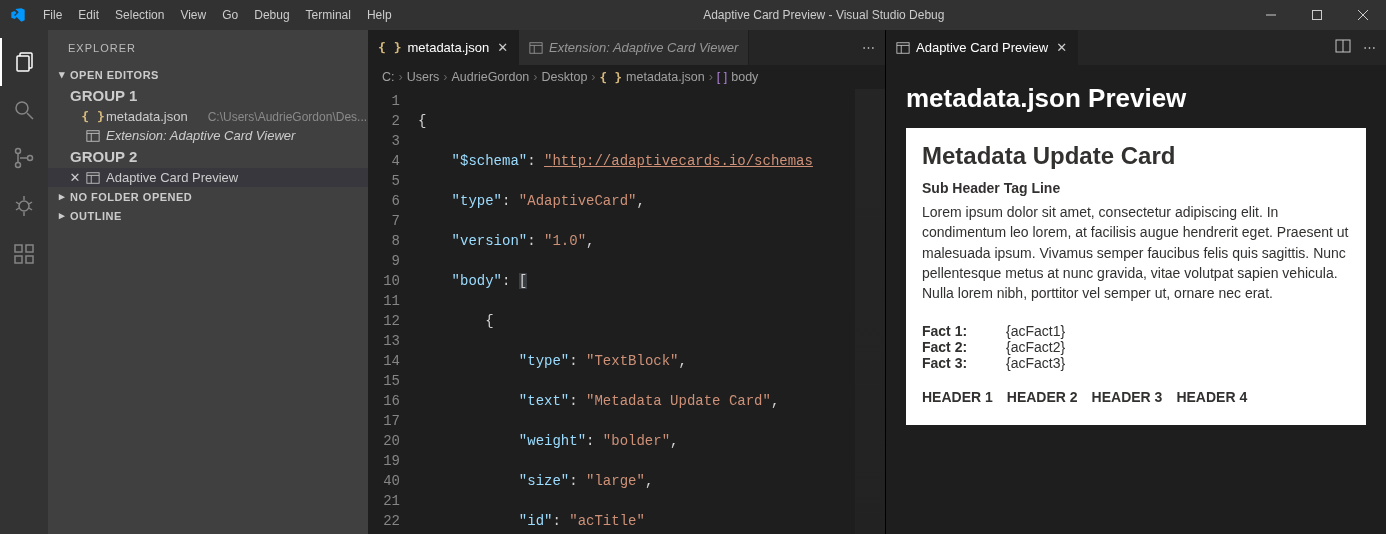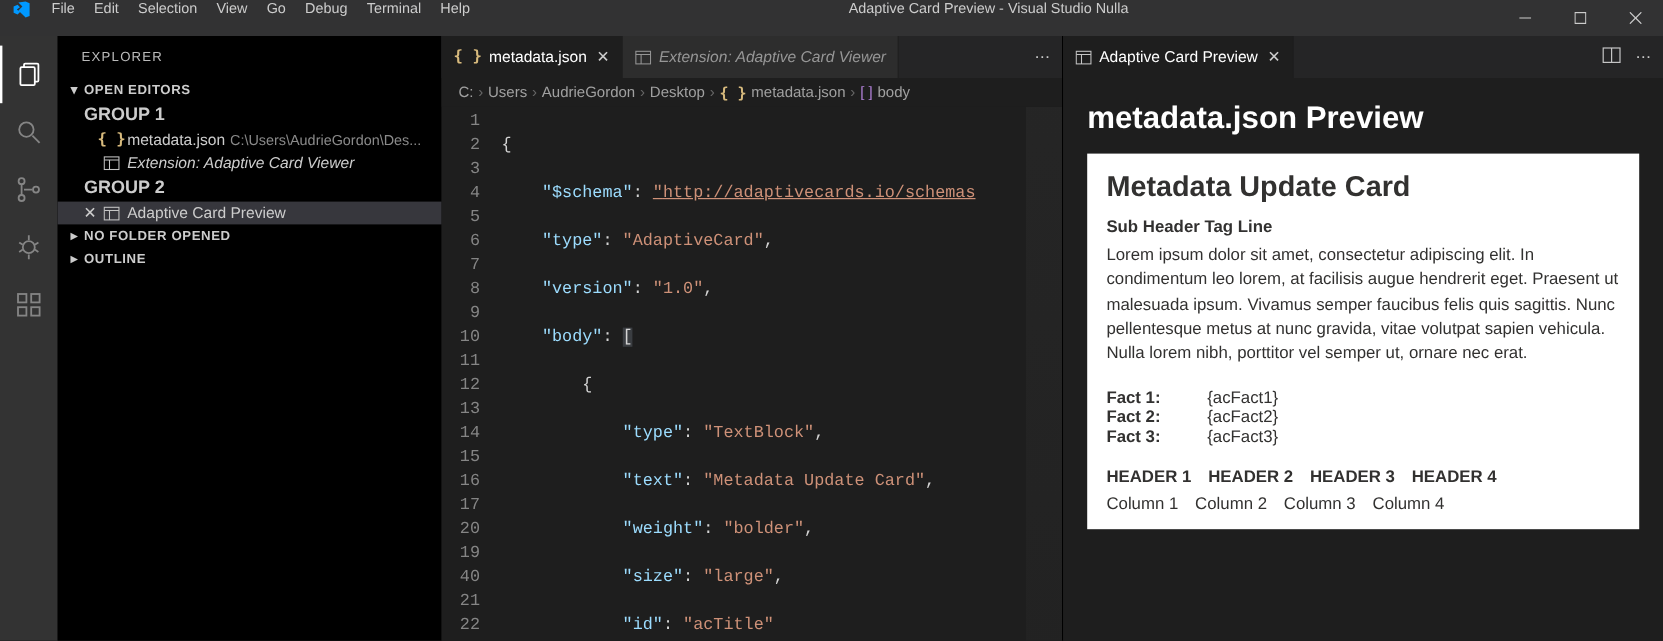--- a/index.html
+++ b/index.html
@@ -9,20 +9,21 @@
   color: #cccccc;
   font-size: 13px;
   overflow: hidden;
   width: 1386px;
   height: 534px;
 }
 .titlebar {
   height: 30px;
   background: #323233;
   display: flex;
+  align-items: center;
   font-size: 12px;
   color: #cccccc;
 }
 .titlebar .logo {
   width: 35px;
   display: flex;
   justify-content: center;
 }
 .titlebar .menu {
   display: flex;
@@ -71,21 +72,21 @@
   color: #858585;
 }
 .activitybar .abicon.active {
   color: #ffffff;
   border-left: 2px solid #fff;
 }
 .activitybar .abicon svg { width: 24px; height: 24px; }
 
 .sidebar {
   width: 320px;
-  background: #000000;
+  background: #404040;
   display: flex;
   flex-direction: column;
 }
 .sidebar .header {
   height: 35px;
   display: flex;
   align-items: center;
   padding: 0 20px;
   font-size: 11px;
   letter-spacing: 1px;
@@ -113,21 +114,21 @@
   align-items: center;
   padding: 2px 0 2px 36px;
   cursor: pointer;
   font-size: 13px;
   color: #cccccc;
   white-space: nowrap;
   overflow: hidden;
 }
 .file-item.active { background: #37373d; }
 .file-item .icon { width: 18px; display:inline-flex; justify-content:center; margin-right:4px; }
-.file-item .dim { color: #8a8a8a; font-size: 12px; margin-left: 4px; overflow:hidden; text-overflow:ellipsis; }
+.file-item .dim { color: #8a8a8a; font-size: 12px; margin-left: 20px; overflow:hidden; text-overflow:ellipsis; }
 .file-item .close { width: 18px; margin-left:-18px; margin-right:0; }
 .file-item.italic { font-style: italic; }
 
 .editor-group {
   flex: 1;
   display: flex;
 }
 .editor-col {
   display: flex;
   flex-direction: column;
@@ -256,21 +257,21 @@
   <div class="menu">
     <span>File</span>
     <span>Edit</span>
     <span>Selection</span>
     <span>View</span>
     <span>Go</span>
     <span>Debug</span>
     <span>Terminal</span>
     <span>Help</span>
   </div>
-  <div class="wintitle">Adaptive Card Preview - Visual Studio Nulla</div>
+  <div class="wintitle">Adaptive Card Preview - Visual Studio Debug</div>
   <div class="winctrls">
     <div>
         <svg width="10" height="10">
           <line x1="0" y1="5" x2="10" y2="5" stroke-width="1"></line>
         </svg>
       </div>
     <div>
         <svg width="10" height="10">
           <rect x="0.5" y="0.5" width="9" height="9" fill="none" stroke-width="1"></rect>
         </svg>
@@ -506,23 +507,17 @@
                 <span class="fk">Fact 3:</span>
                 <span>{acFact3}</span>
               </div>
           </div>
           <div class="headers">
             <span>HEADER 1</span>
               <span>HEADER 2</span>
               <span>HEADER 3</span>
               <span>HEADER 4</span>
           </div>
-          <div class="cols">
-            <span>Column 1</span>
-              <span>Column 2</span>
-              <span>Column 3</span>
-              <span>Column 4</span>
-          </div>
         </div>
       </div>
     </div>
   </div>
 </div>
 
 </body></html>

